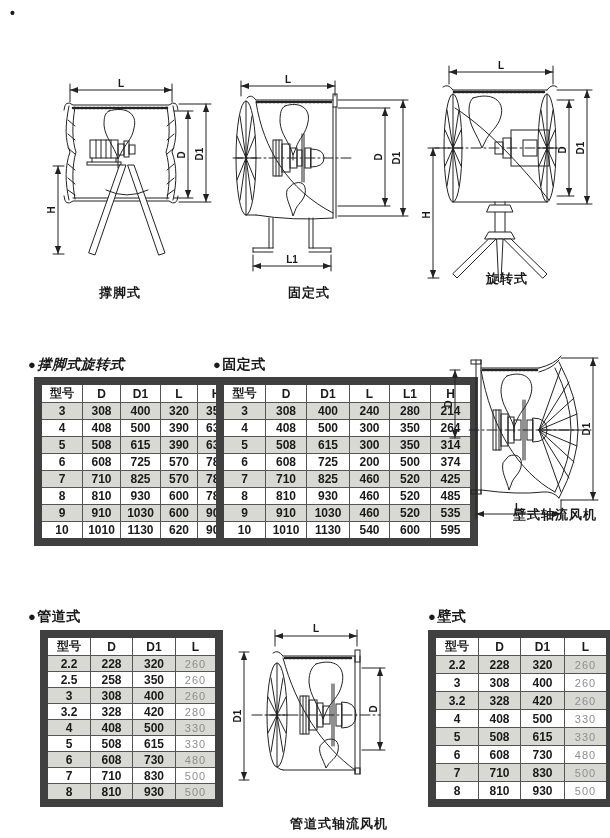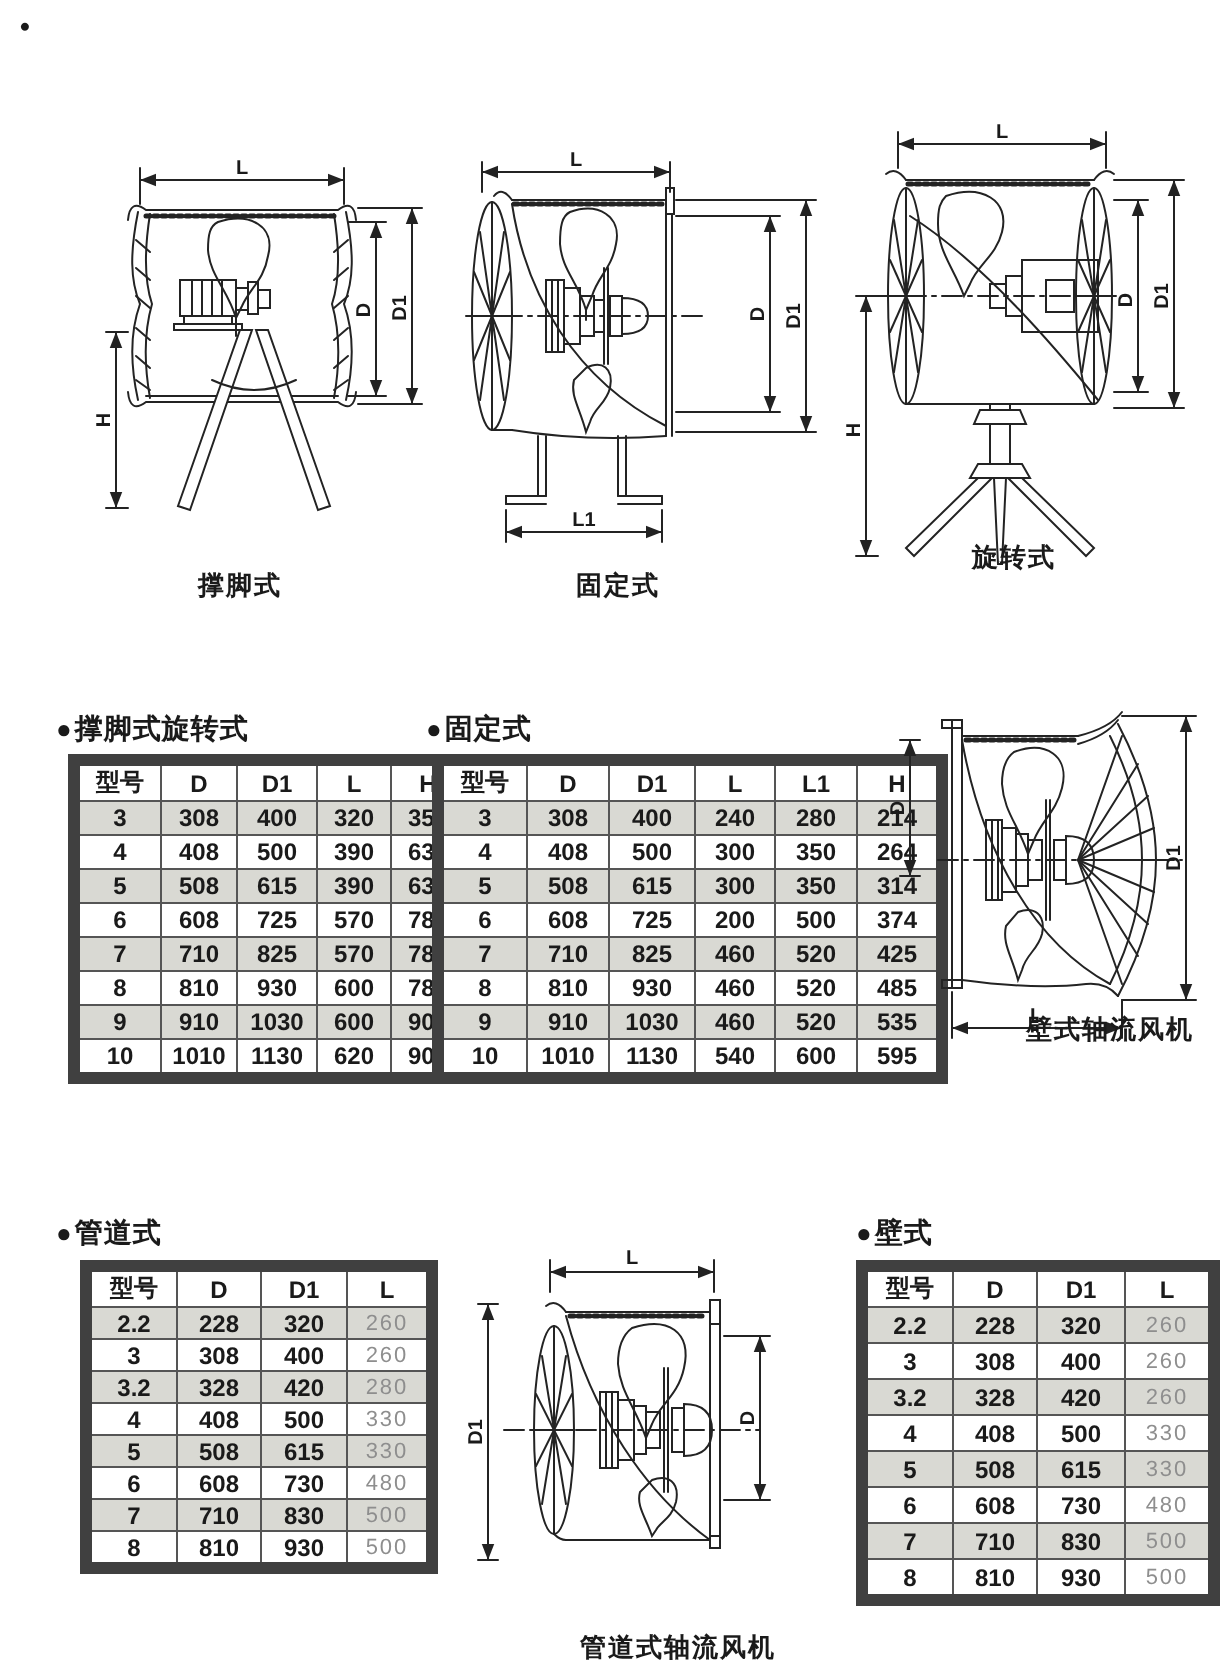--- a/index.html
+++ b/index.html
@@ -8,21 +8,21 @@
     font-family:"Liberation Sans","DejaVu Sans",sans-serif; color:#1a1a1a;
     overflow:hidden;
   }
   .abs { position:absolute; }
   .page-title { left:10px; top:6px; display:flex; align-items:center; gap:13px;
     font-size:16px; font-weight:bold; letter-spacing:1px; }
   .page-title .dot { font-size:14px; line-height:1; }
   .fig-label { font-size:13px; font-weight:bold; letter-spacing:1px;margin-left:16px; }
   .tbl-title { font-size:14px; font-weight:bold; letter-spacing:0.5px; }
   .tbl-title .bullet { font-size:13px; margin-right:1px; }
-  table { border-collapse:collapse; border:6px solid #404040; background:#fff; table-layout:fixed;padding-left:31px; }
+  table { border-collapse:collapse; border:8px solid #404040; background:#fff; table-layout:fixed;padding-left:31px; }
   th, td { border:1px solid #555; text-align:center; font-size:12px; font-weight:bold;
     padding:0 2px; overflow:hidden; white-space:nowrap; }
   tbody tr:nth-child(odd) td { background:#d9d9d3; }
   .t1 { width:170px; } .t1 th, .t1 td { height:16px; }
   .t1 th:nth-child(1){width:36px} .t1 th:nth-child(2){width:33px} .t1 th:nth-child(3){width:35px}
   .t1 th:nth-child(4){width:32px} .t1 th:nth-child(5){width:32px}
   .t2 { width:219px; } .t2 th, .t2 td { height:16px; }
   .t2 th:nth-child(1){width:37px} .t2 th:nth-child(2){width:36px} .t2 th:nth-child(3){width:38px}
   .t2 th:nth-child(4){width:35px} .t2 th:nth-child(5){width:36px} .t2 th:nth-child(6){width:35px}
   .t3 { width:150px; } .t3 th, .t3 td { height:15px; }
@@ -255,21 +255,21 @@
   <g fill="#1a1a1a" stroke="none" font-size="10" font-weight="bold" text-anchor="middle">
     <text x="78" y="9">L</text>
     <text transform="translate(7,155) rotate(-90)">H</text>
     <text transform="translate(143,90) rotate(-90)">D</text>
     <text transform="translate(161,88) rotate(-90)">D1</text>
   </g>
 </svg>
 </div>
 <div class="abs fig-label" style="left:470px; top:270px;">旋转式</div>
 
-<div class="abs tbl-title" style="left:28px; top:356px;">
+<div class="abs tbl-title" style="left:28px; top:356px;font-style:italic;">
   <span class="bullet">●</span><span>撑脚式旋转式</span>
 </div>
 <table class="abs t1" style="left:34px; top:377px;">
   <thead>
     <tr>
         <th>型号</th>
         <th>D</th>
         <th>D1</th>
         <th>L</th>
         <th>H</th>
@@ -489,20 +489,26 @@
         <th>D</th>
         <th>D1</th>
         <th>L</th>
       </tr>
   </thead>
   <tbody>
       <tr>
         <td>2.2</td>
         <td>228</td>
         <td>320</td>
+        <td>260</td>
+      </tr>
+      <tr>
+        <td>2.5</td>
+        <td>258</td>
+        <td>350</td>
         <td>260</td>
       </tr>
       <tr>
         <td>3</td>
         <td>308</td>
         <td>400</td>
         <td>260</td>
       </tr>
       <tr>
         <td>3.2</td>

